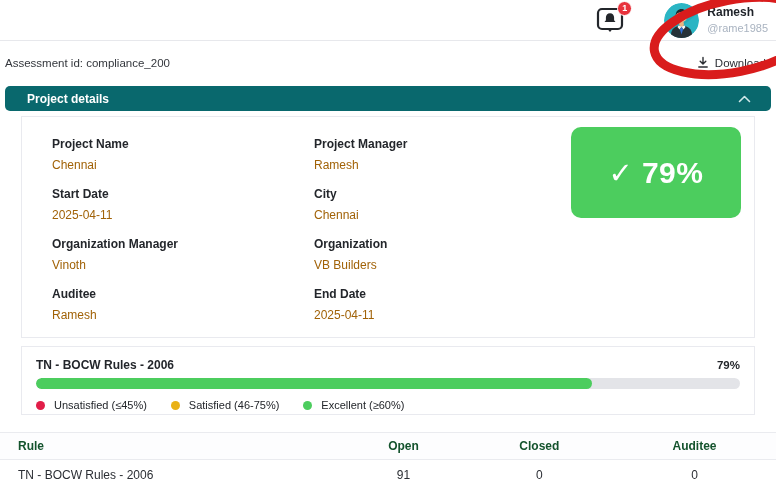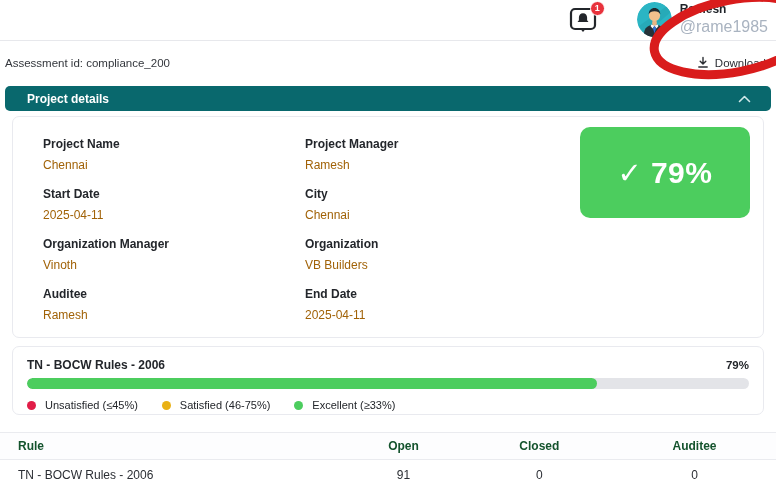--- a/index.html
+++ b/index.html
@@ -7,37 +7,37 @@
   .page { position:relative; width:776px; height:481px; background:#fff; overflow:hidden; color:#23262b; font-size:12px; }
 
   
   .topbar { height:41px; border-bottom:1px solid #e7e8ec; display:flex; align-items:center; justify-content:flex-end; padding-right:8px; }
   .notif { position:relative; margin-right:40px; cursor:pointer; }
   .notif svg { display:block; }
   .badge { position:absolute; top:-5px; right:-8px; min-width:15px; height:15px; border-radius:8px; background:#e8323c; color:#fff; font-size:9px; font-weight:700; display:flex; align-items:center; justify-content:center; border:1.5px solid #fff; padding:0 3px; }
   .user { display:flex; align-items:center; gap:8px; cursor:pointer; }
   .avatar { width:35px; height:35px; border-radius:50%; overflow:hidden; flex:0 0 auto; }
   .user-name { font-size:12px; font-weight:700; color:#1f2329; line-height:1.3; }
-  .user-handle { font-size:16px; color:#a9b3c0; line-height:1.3; }
+  .user-handle { font-size:11px; color:#a9b3c0; line-height:1.3; }
 
   
   .annotation { position:absolute; top:0; left:0; pointer-events:none; z-index:50; }
 
   
   .assess-row { display:flex; justify-content:space-between; align-items:center; padding:15px 10px 13px 5px; }
   .assess-id { font-size:11.5px; color:#33363c; }
   .assess-id b { font-weight:400; }
   .download-btn { display:flex; align-items:center; gap:6px; font-size:11.5px; color:#2b2e34; background:none; border:none; cursor:pointer; font-family:inherit; }
 
   
   .section-header { margin:4px 5px 0; height:25px; background:#09686d; border-radius:5px; display:flex; align-items:center; justify-content:space-between; padding:0 20px 0 22px; cursor:pointer; }
   .section-title { color:#fff; font-size:12px; font-weight:700; }
 
   
-  .card { margin:5px 12px 0; border:1px solid #e9eaef; border-radius:7px; background:#fff; }
+  .card { margin:5px 21px 0; border:1px solid #e9eaef; border-radius:0; background:#fff; }
   .details-card { height:222px; position:relative; padding:20px 0 0 30px; }
   .fields-grid { display:grid; grid-template-columns:262px 292px; row-gap:15px; }
   .field-label { font-size:12px; font-weight:700; color:#23262b; margin-bottom:7px; }
   .field-value { font-size:12px; color:#a16207; }
 
   .score-box { position:absolute; top:10px; right:13px; width:170px; height:91px; border-radius:10px; display:flex; align-items:center; justify-content:center; gap:9px; }
   .score-check { color:#fff; font-size:29px; font-weight:400; }
   .score-value { color:#fff; font-size:30px; font-weight:700; letter-spacing:.5px; }
 
   
@@ -167,21 +167,21 @@
       <span class="legend-item">
         <span class="dot" style="background: rgb(225, 29, 72);"></span>
         <span>Unsatisfied (≤45%)</span>
       </span>
       <span class="legend-item">
         <span class="dot" style="background: rgb(233, 177, 21);"></span>
         <span>Satisfied (46-75%)</span>
       </span>
       <span class="legend-item">
         <span class="dot" style="background: rgb(76, 205, 94);"></span>
-        <span>Excellent (≥33%)</span>
+        <span>Excellent (≥60%)</span>
       </span>
     </div>
   </div>
 
   <table class="rules-table">
     <colgroup>
         <col style="width:44%">
         <col style="width:16%">
         <col style="width:19%">
         <col style="width:21%">

